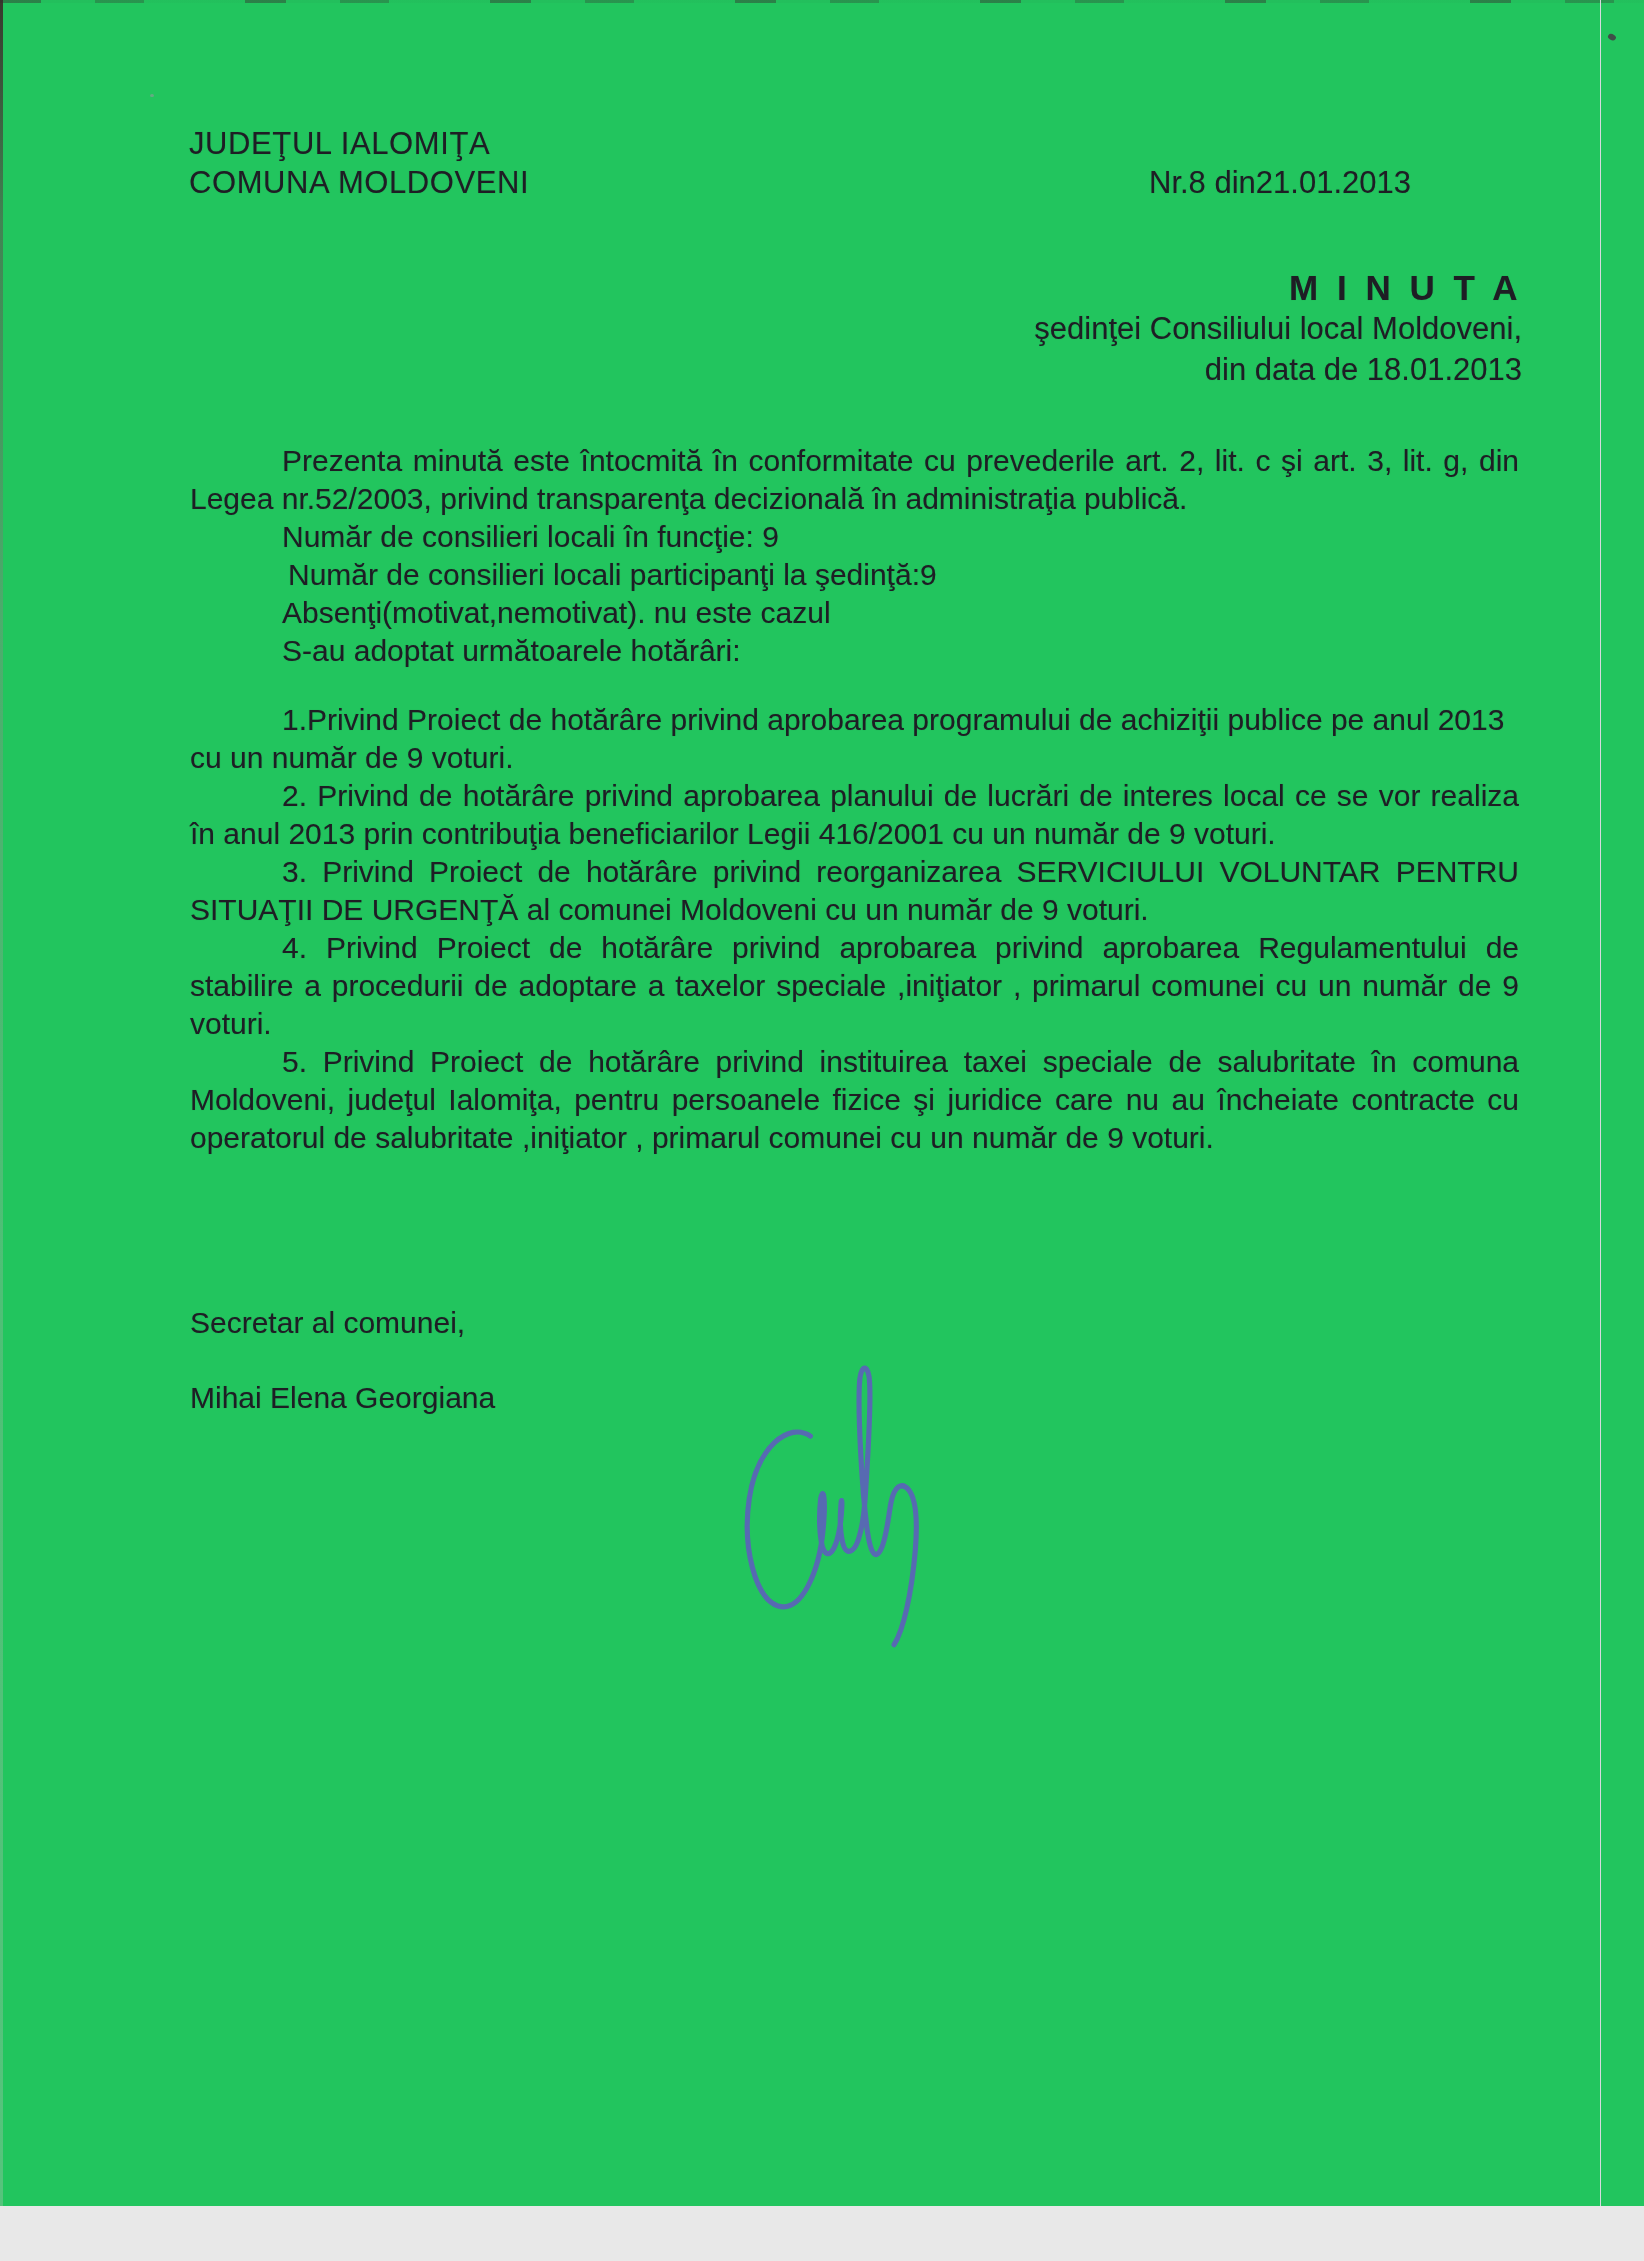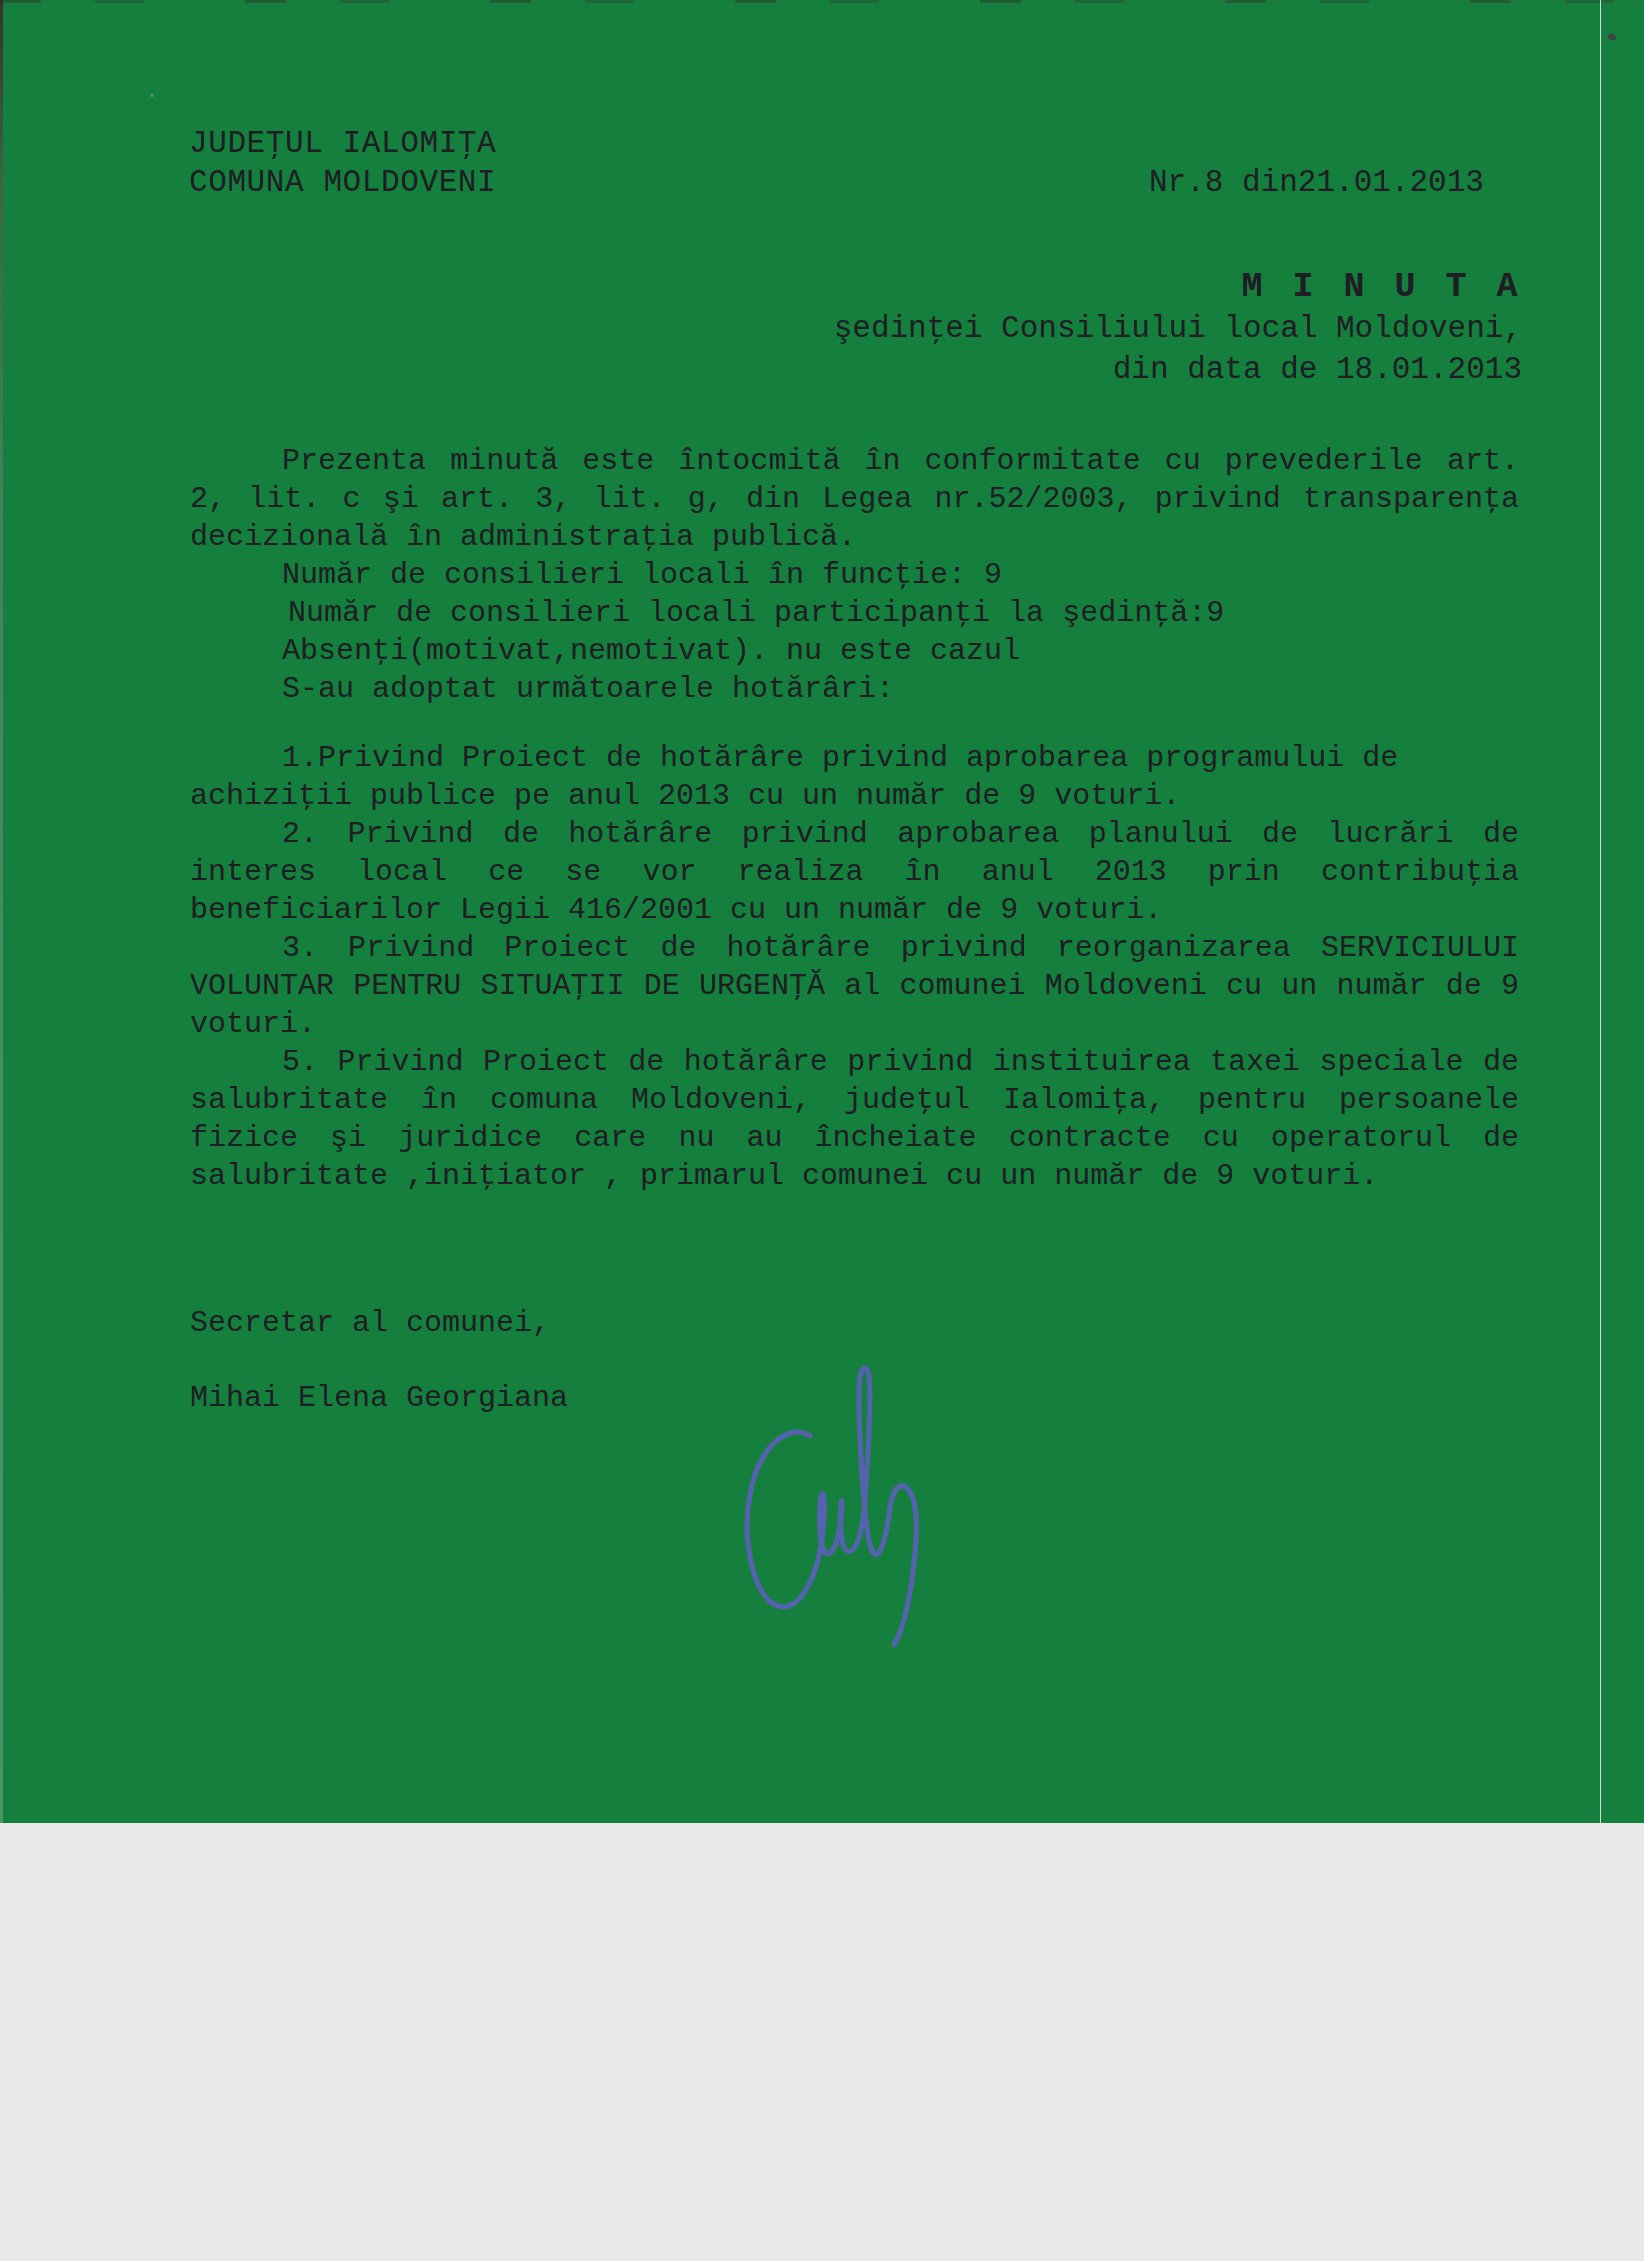--- a/index.html
+++ b/index.html
@@ -1,22 +1,22 @@
 <!DOCTYPE html>
 <html lang="ro" style="font-size:10.3px"><head>
 <meta charset="utf-8">
 <style>
   html, body { margin: 0; padding: 0; background: #e8e8e8; }
   .page {
     position: relative;
     width: 1645px;
-    height: 1823px;
-    background: #15803d;
+    height: 2206px;
+    background: #22c55e;
     overflow: hidden;
-    font-family: Liberation Mono, monospace;
+    font-family: Liberation Sans, sans-serif;
     color: #1e1e24;
   }
   .txt { text-shadow: 0 0 0.8px rgba(40,40,60,0.35); }
 
   
   .edge-left {
     position: absolute; left: 0; top: 0; width: 2.6px; height: 100%;
     background: linear-gradient(180deg,
       rgba(58,42,40,0.9) 0%, rgba(90,78,74,0.55) 10%,
       rgba(140,134,130,0.40) 28%, rgba(180,176,172,0.30) 55%,
@@ -112,20 +112,21 @@
       <p class="indent">Număr de consilieri locali în funcţie: 9</p>
       <p class="indent2">Număr de consilieri locali participanţi la şedinţă:9</p>
       <p class="indent">Absenţi(motivat,nemotivat). nu este cazul</p>
       <p class="indent">S-au adoptat următoarele hotărâri:</p>
     </div>
 
     <div class="decisions">
       <p class="indent">1.Privind Proiect de hotărâre privind aprobarea programului de achiziţii publice pe anul 2013 cu un număr de 9 voturi.</p>
       <p class="p-justify indent">2. Privind de hotărâre privind aprobarea planului de lucrări de interes local ce se vor realiza în anul 2013 prin contribuţia beneficiarilor Legii 416/2001 cu un număr de 9 voturi.</p>
       <p class="p-justify indent">3. Privind Proiect de hotărâre privind reorganizarea SERVICIULUI VOLUNTAR PENTRU SITUAŢII DE URGENŢĂ al comunei Moldoveni cu un număr de 9 voturi.</p>
+      <p class="p-justify indent">4. Privind Proiect de hotărâre privind aprobarea privind aprobarea Regulamentului de stabilire a procedurii de adoptare a taxelor speciale ,iniţiator , primarul comunei cu un număr de 9 voturi.</p>
       <p class="p-justify indent">5. Privind Proiect de hotărâre privind instituirea taxei speciale de salubritate în comuna Moldoveni, judeţul Ialomiţa, pentru persoanele fizice şi juridice care nu au încheiate contracte cu operatorul de salubritate ,iniţiator , primarul comunei cu un număr de 9 voturi.</p>
     </div>
 
   </div>
 
   <div class="sign-block txt">
     <div>Secretar al comunei,</div>
     <div class="sign-name">Mihai Elena Georgiana</div>
   </div>
 

